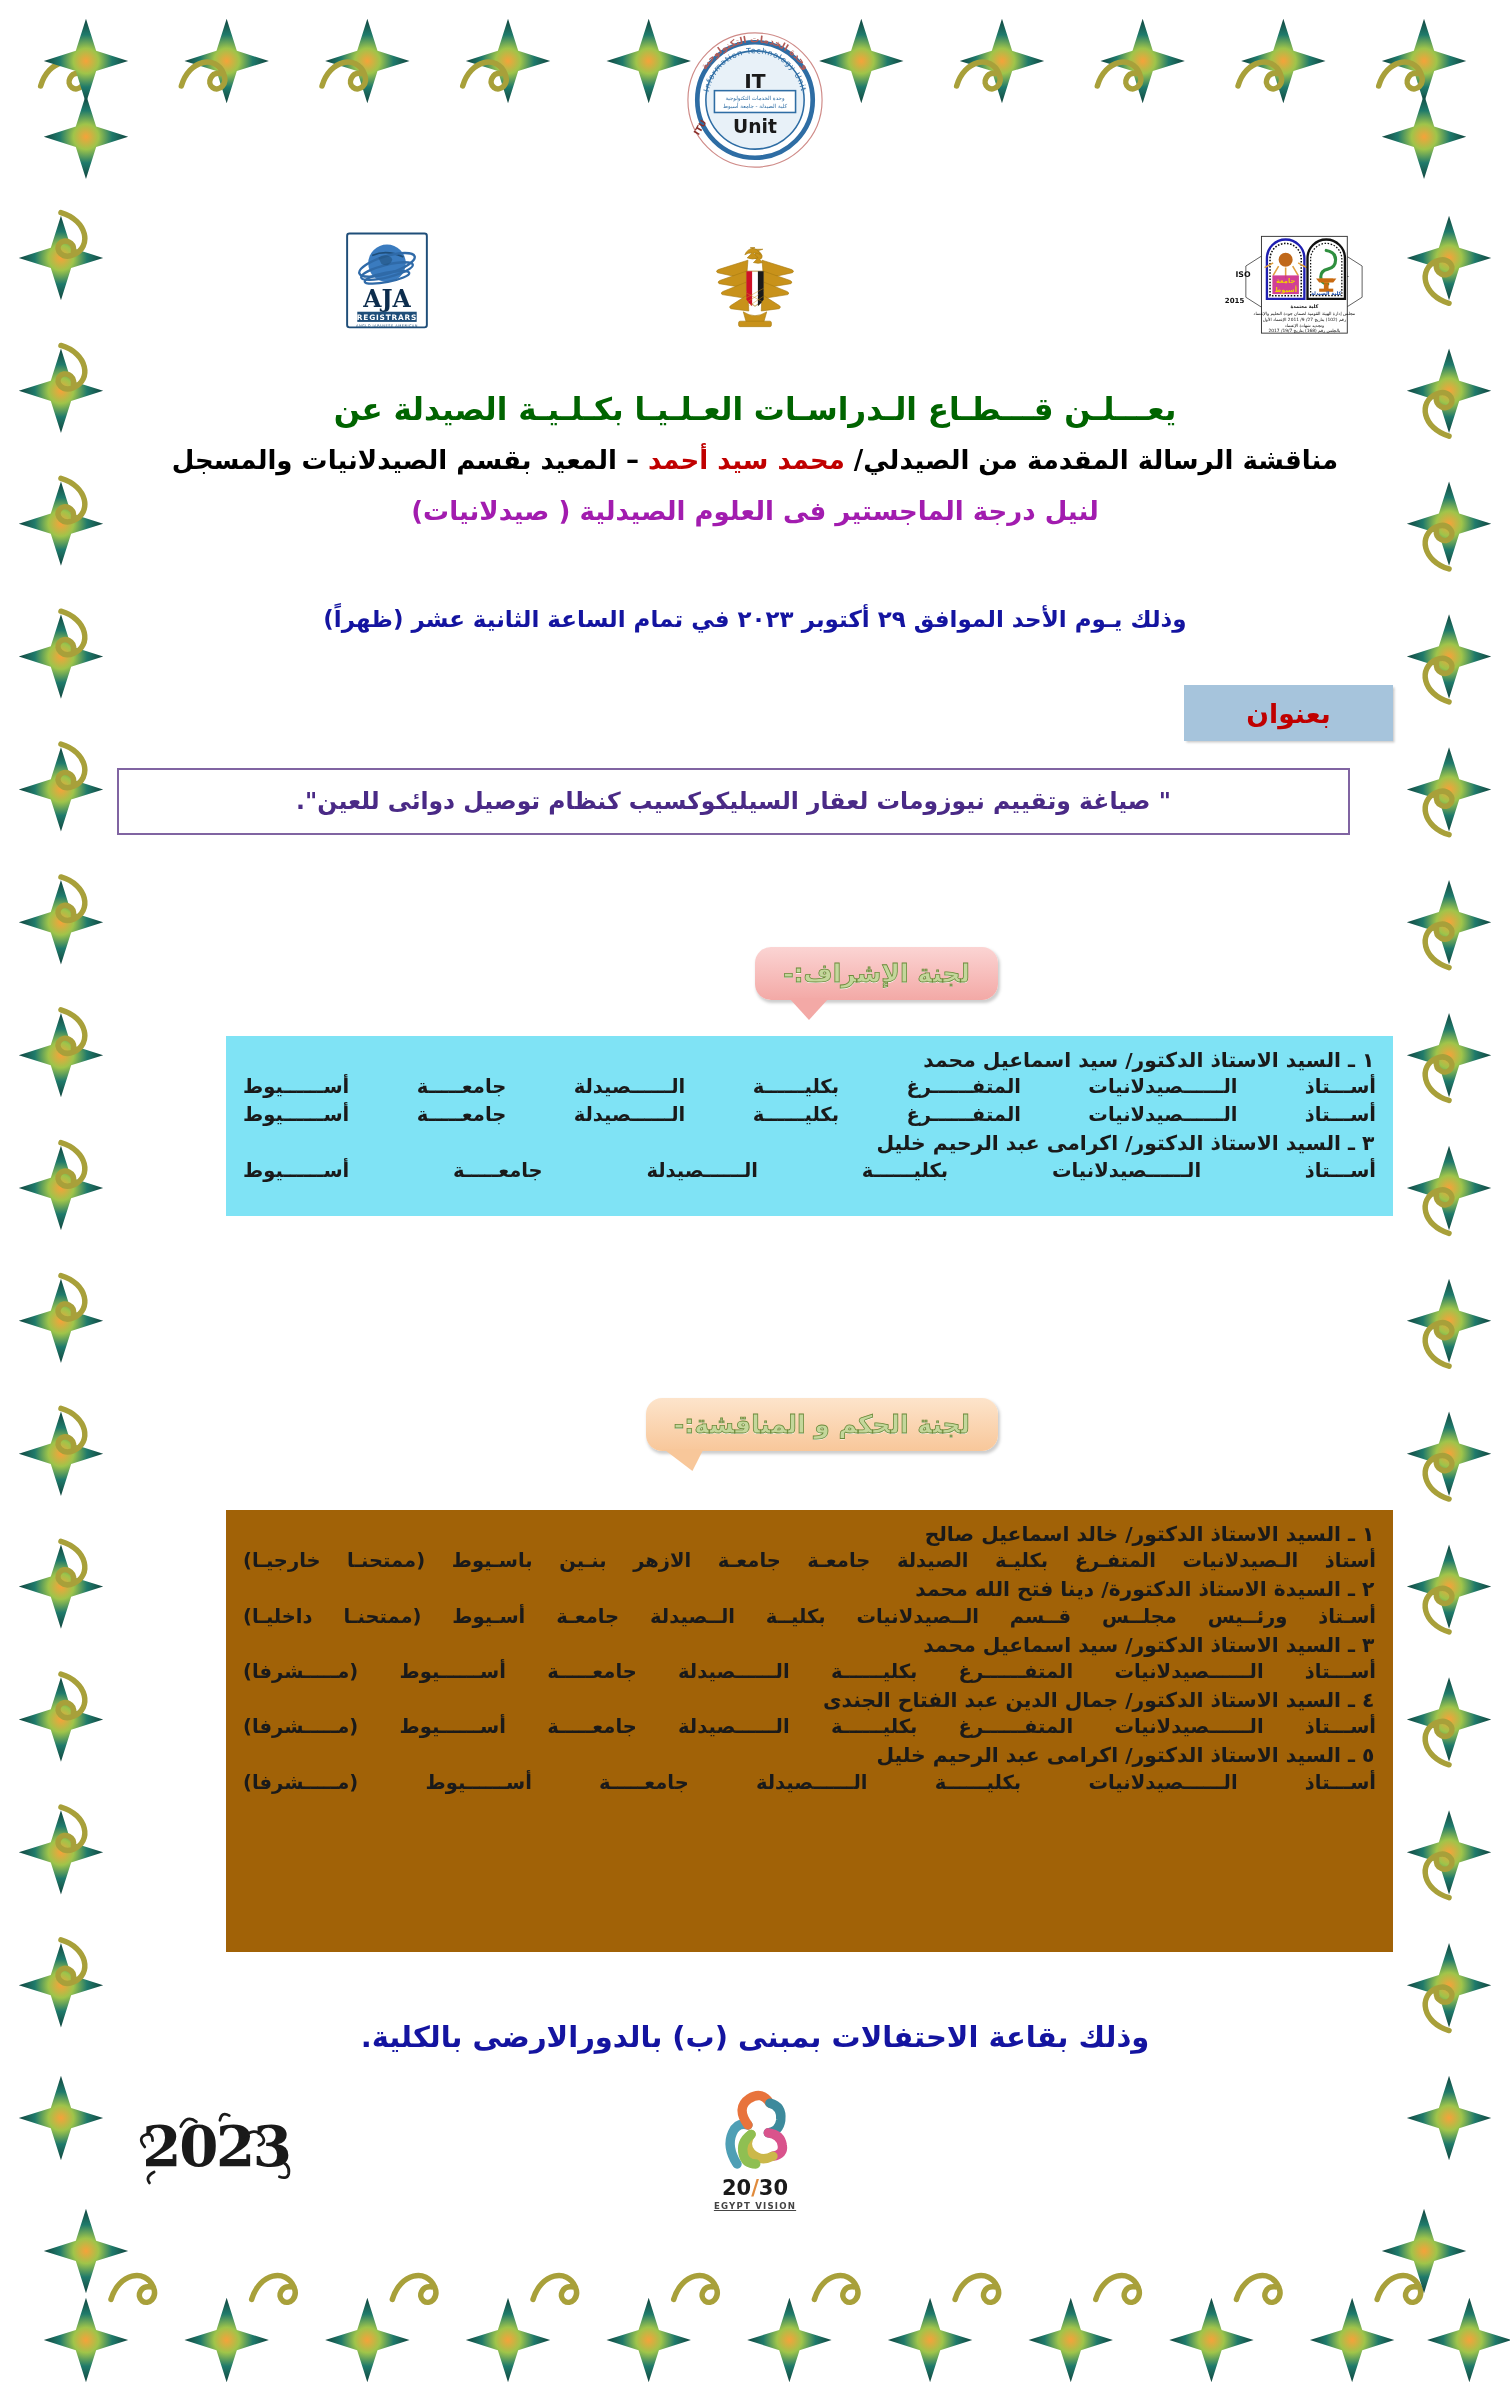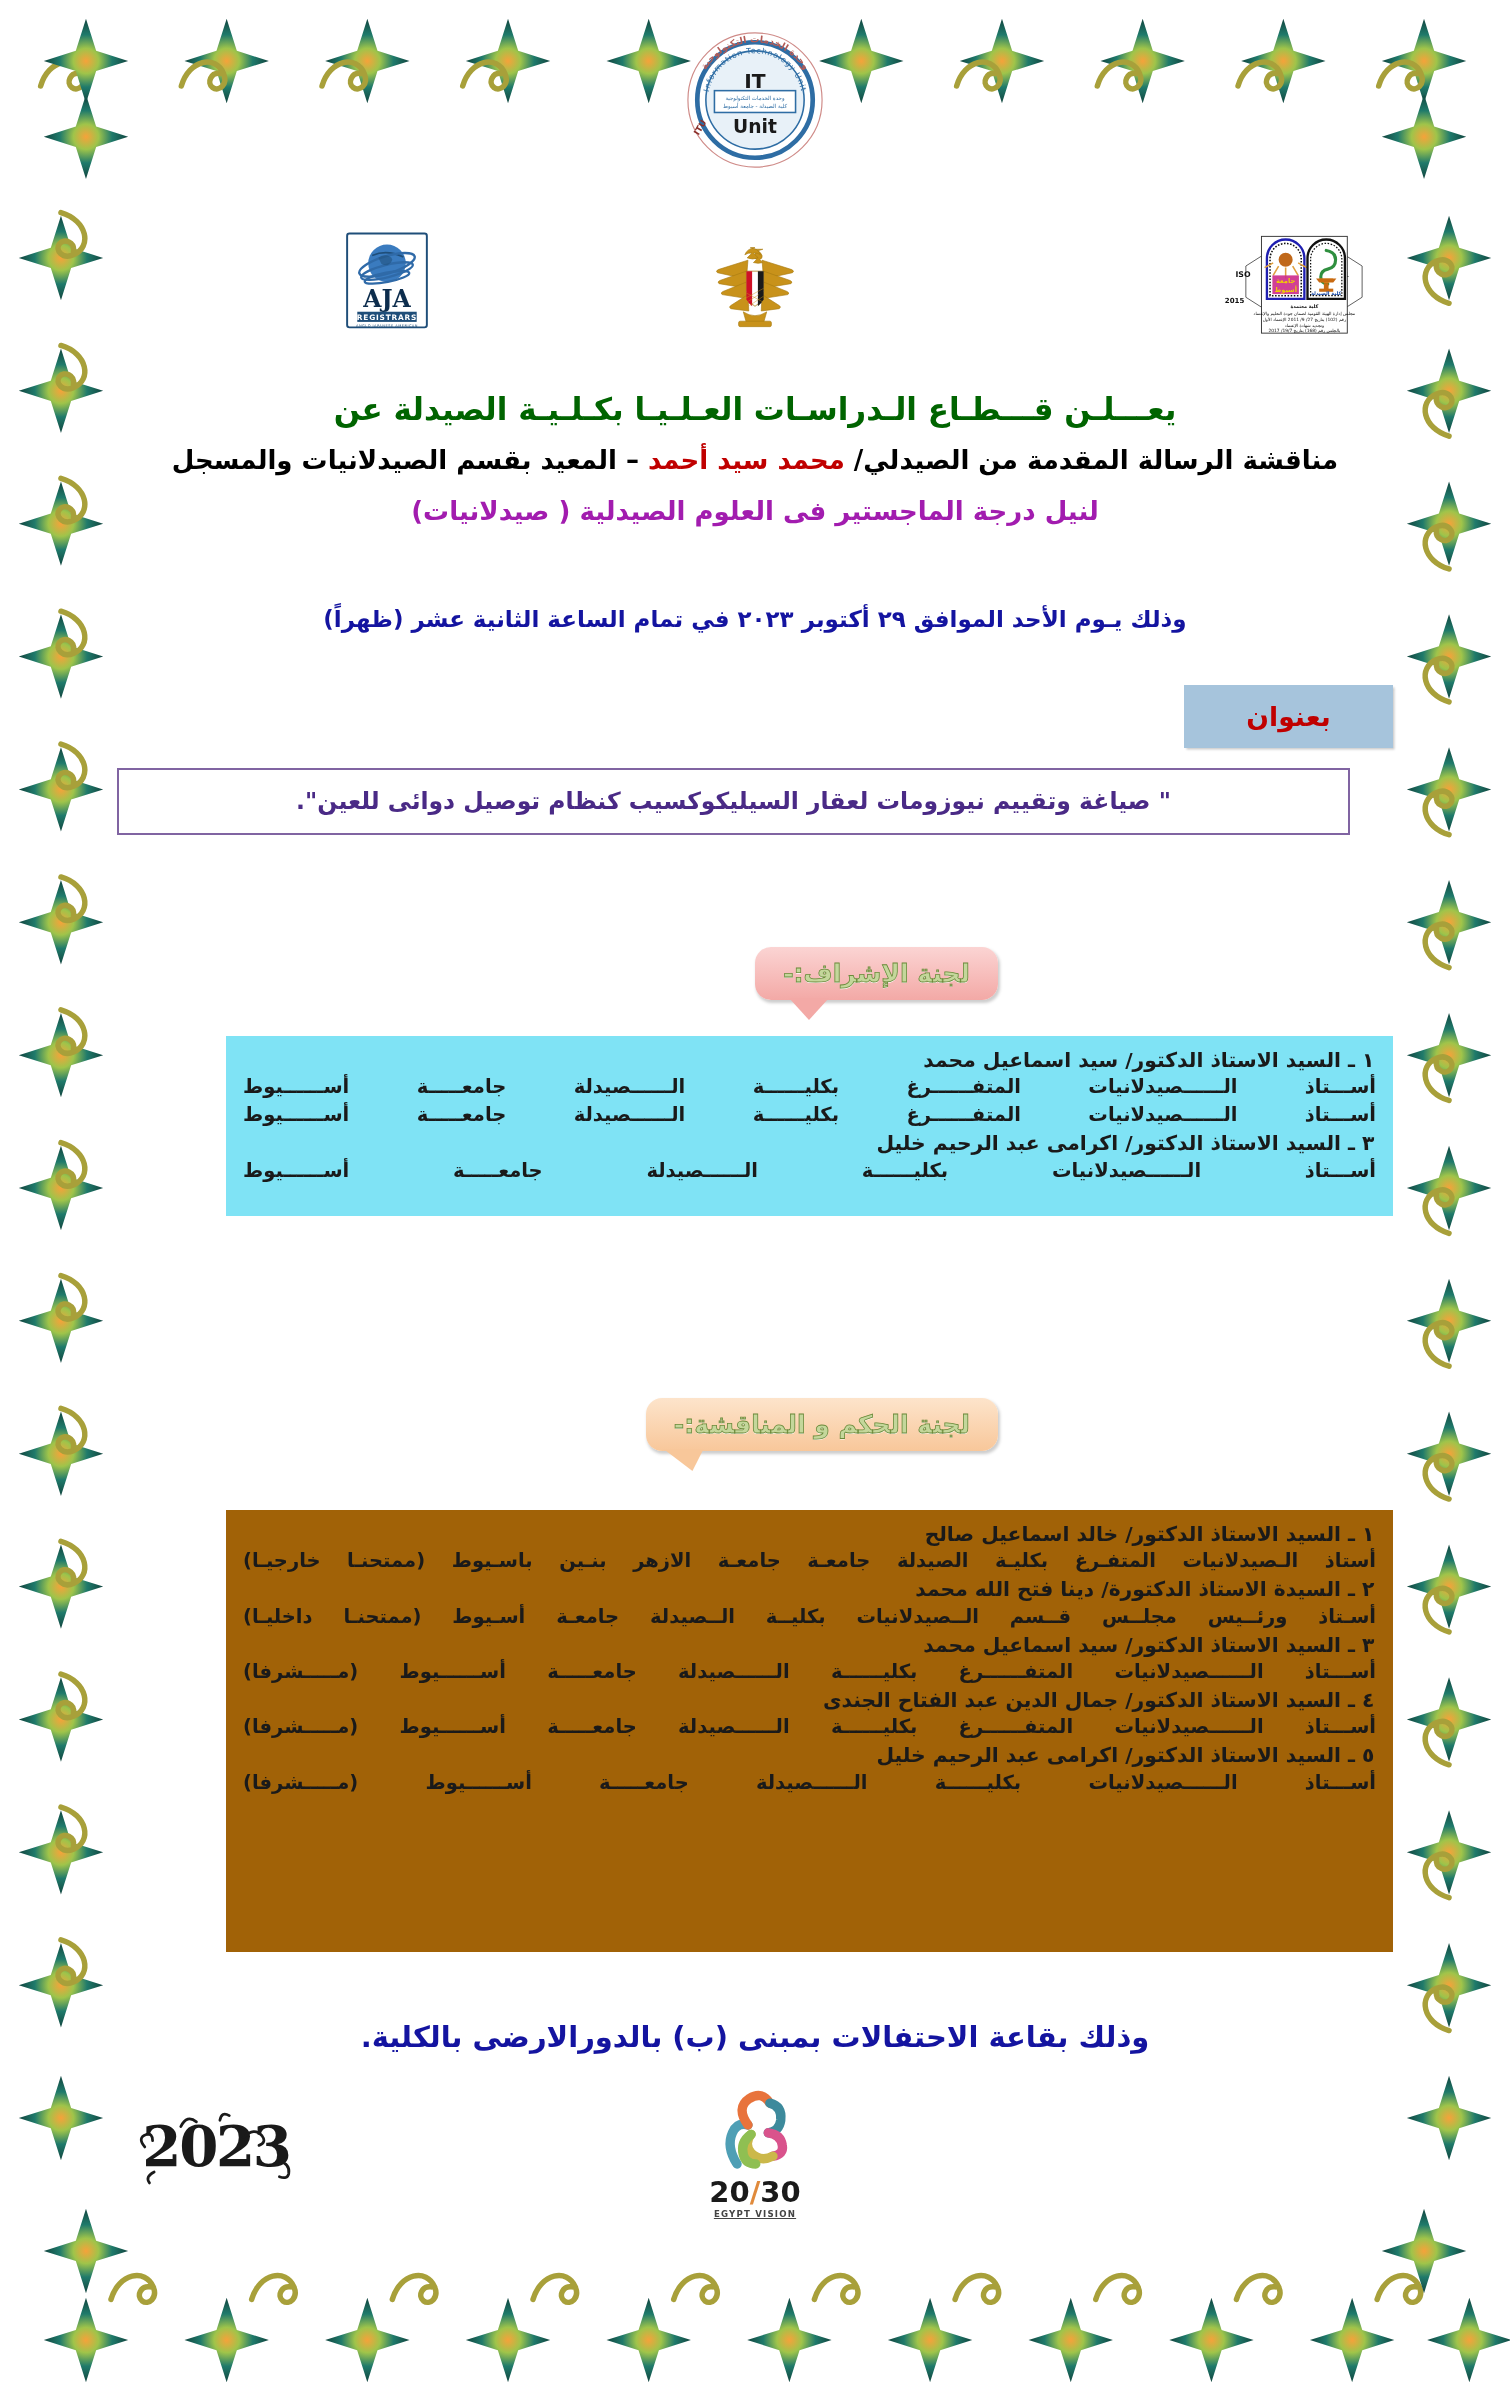--- a/index.html
+++ b/index.html
@@ -131,21 +131,21 @@
     direction: rtl;
     white-space: nowrap;
   }
 
   
   .title-tag {
     position: absolute;
     top: 685px;
     right: 0px;
     width: 209px;
-    height: 63px;
+    height: 56px;
     background: #a6c4dc;
     box-shadow: 2.3px 2.3px 2.3px rgba(0,0,0,0.22);
     display: flex;
     align-items: center;
     justify-content: center;
     direction: rtl;
   }
   .title-tag span {
     font-family: "DejaVu Sans", sans-serif;
     font-weight: bold;
@@ -304,21 +304,21 @@
     top: 2089px;
     left: 50%;
     transform: translateX(-50%);
     width: 117px;
     height: 125px;
     text-align: center;
   }
   .vision-num {
     font-family: "DejaVu Sans", sans-serif;
     font-weight: bold;
-    font-size: 29px;
+    font-size: 21px;
     color: #1a1a1a;
     letter-spacing: 0px;
     line-height: 1;
     direction: ltr;
   }
   .vision-num .slash { color: #e08a3c; }
   .vision-sub {
     font-family: "DejaVu Sans", sans-serif;
     font-weight: bold;
     font-size: 8.6px;

